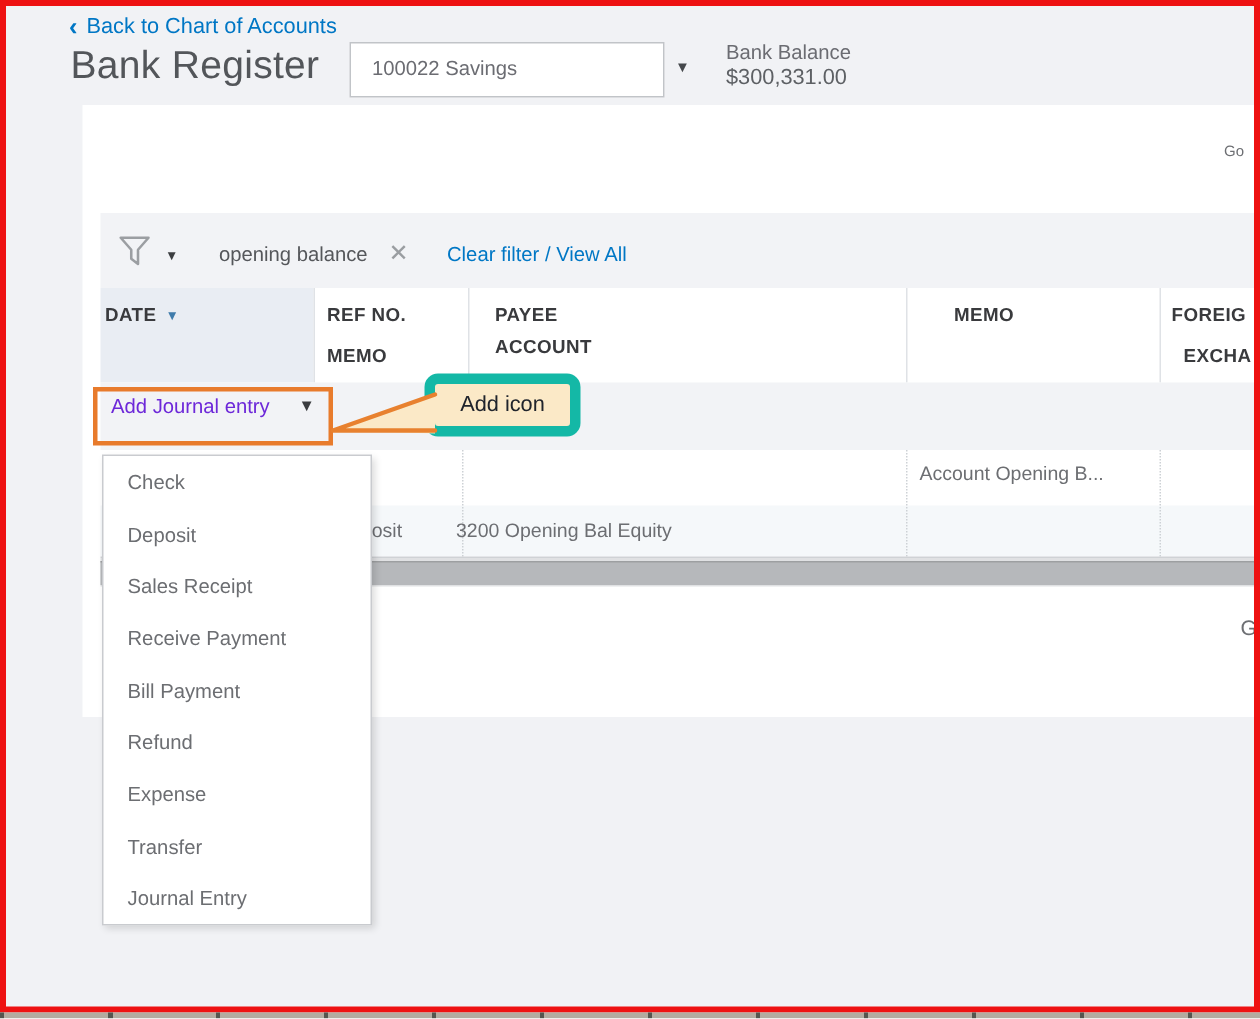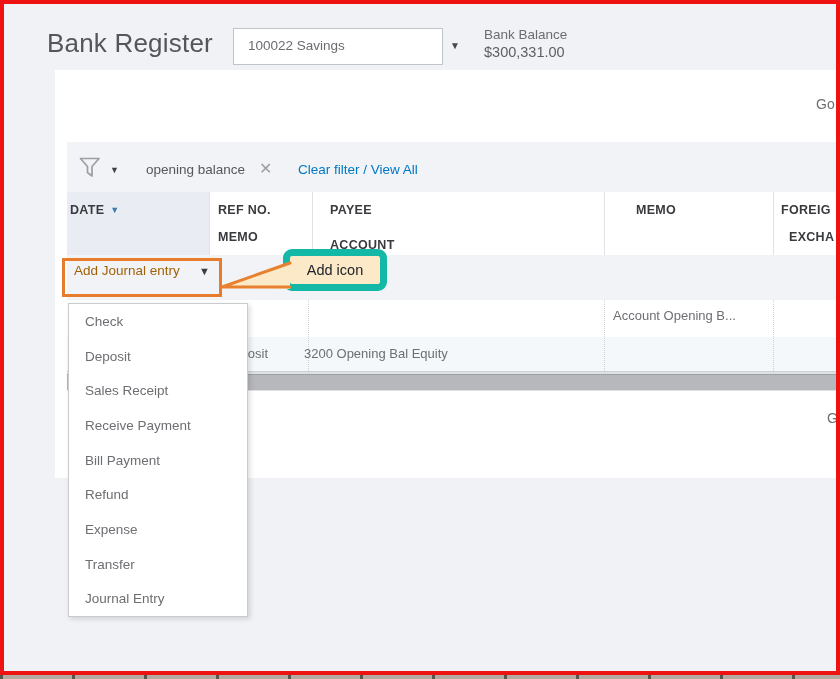--- a/index.html
+++ b/index.html
@@ -14,41 +14,41 @@
   .page-title { left:47px; top:28px; font-size:26px; color:#53565a; letter-spacing:.2px; }
   .acct-box { left:233px; top:28px; width:210px; height:37px; background:#fff; border:1px solid #c1c4c8; }
   .acct-text { left:248px; top:38px; font-size:13.5px; color:#6b6c72; }
   .acct-caret-btn { left:443px; top:28px; width:26px; height:37px; }
   .acct-caret { left:450px; top:40px; font-size:10px; color:#45484c; }
   .bal-label { left:484px; top:27px; font-size:13.5px; color:#6b6c72; }
   .bal-value { left:484px; top:44px; font-size:14.5px; color:#5d6064; }
 
   
   .card { left:55px; top:70px; width:785px; height:408px; background:#ffffff; }
-  .go-text { left:816px; top:96px; font-size:14px; color:#6d6f73; }
+  .go-text { left:816px; top:96px; font-size:10px; color:#6d6f73; }
   .g-text { left:827px; top:410px; font-size:14px; color:#6d6f73; }
 
   
   .filter-band { left:67px; top:142px; width:773px; height:50px; background:#f2f3f6; }
   .funnel-wrap { left:78px; top:156px; width:24px; height:24px; }
   .filter-caret { left:110px; top:165px; font-size:9px; color:#3c3e41; }
   .chip-text { left:146px; top:162px; font-size:13.5px; color:#55575b; }
   .chip-close { left:259px; top:159px; font-size:16px; color:#9a9da1; cursor:pointer; }
   .clear-link { left:298px; top:162px; font-size:13.5px; color:#0077c5; cursor:pointer; }
 
   
   .thead { left:67px; top:192px; width:773px; height:63px; background:#ffffff; }
   .date-cell { left:67px; top:192px; width:142px; height:63px; background:#e9edf3; }
   .col-line { top:192px; width:1px; height:63px; background:#dfe2e6; }
   .hdr { font-size:12.5px; font-weight:bold; color:#393a3d; letter-spacing:.3px;text-align:center; }
   .sort-caret { font-size:9px; color:#3f7cab; margin-left:6px; vertical-align:1px; }
 
   
   .add-band { left:67px; top:255px; width:773px; height:45px; background:#f2f3f6; }
-  .add-label { left:74px; top:263px; font-size:13.5px; color:#a16207; cursor:pointer; }
+  .add-label { left:74px; top:263px; font-size:13.5px; color:#6d28d9; cursor:pointer; }
   .add-caret { left:199px; top:265px; font-size:11px; color:#3a3c3f; }
 
   
   .row1 { left:67px; top:300px; width:773px; height:37px; background:#ffffff; }
   .row2 { left:67px; top:337px; width:773px; height:34px; background:#f5f8fa; }
   .row-div { top:300px; width:1px; height:71px; border-left:1px dotted #cdd1d5; }
   .cell-text { font-size:13px; color:#6c6e72; }
   .row-sep { left:67px; top:371px; width:773px; height:1px; background:#cfd2d5; }
 
   
@@ -73,20 +73,21 @@
   
   .red-frame { left:0; top:0; width:840px; height:675px; border:4px solid #ee1212; z-index:60; pointer-events:none; }
   .bottom-sliver { left:0; top:675px; width:840px; height:4px; z-index:61; background:#b3aba0;
     background-image:repeating-linear-gradient(90deg, #55564f 0 3px, transparent 3px 72px); }
 </style>
 </head>
 <body>
 
 <div id="app">
 
+  <div class="abs back-link"><span class="back-chevron">‹</span><span>Back to Chart of Accounts</span></div>
   <div class="abs page-title">Bank Register</div>
 
   <div class="abs acct-box"></div>
   <div class="abs acct-text">100022 Savings</div>
   <div class="abs acct-caret-btn"></div>
   <div class="abs acct-caret">▼</div>
 
   <div class="abs bal-label">Bank Balance</div>
   <div class="abs bal-value">$300,331.00</div>
 
@@ -108,21 +109,21 @@
   <div class="abs date-cell"></div>
   <div class="abs col-line" style="left:209px;"></div>
   <div class="abs col-line" style="left:312px;"></div>
   <div class="abs col-line" style="left:604px;"></div>
   <div class="abs col-line" style="left:773px;"></div>
 
   <div class="abs hdr" style="left:70px; top:203px;"><span>DATE</span><span class="sort-caret">▼</span></div>
   <div class="abs hdr" style="left:218px; top:203px;">REF NO.</div>
   <div class="abs hdr" style="left:218px; top:230px;">MEMO</div>
   <div class="abs hdr" style="left:330px; top:203px;">PAYEE</div>
-  <div class="abs hdr" style="left:330px; top:238px;">ACCOUNT</div>
+  <div class="abs hdr" style="left:330px; top:224px;">ACCOUNT</div>
   <div class="abs hdr" style="left:636px; top:203px;">MEMO</div>
   <div class="abs hdr" style="left:781px; top:203px;">FOREIG</div>
   <div class="abs hdr" style="left:789px; top:230px;">EXCHA</div>
 
   <div class="abs add-band"></div>
   <div class="abs add-label">Add Journal entry</div>
   <div class="abs add-caret">▼</div>
 
   <div class="abs row1"></div>
   <div class="abs row2"></div>

